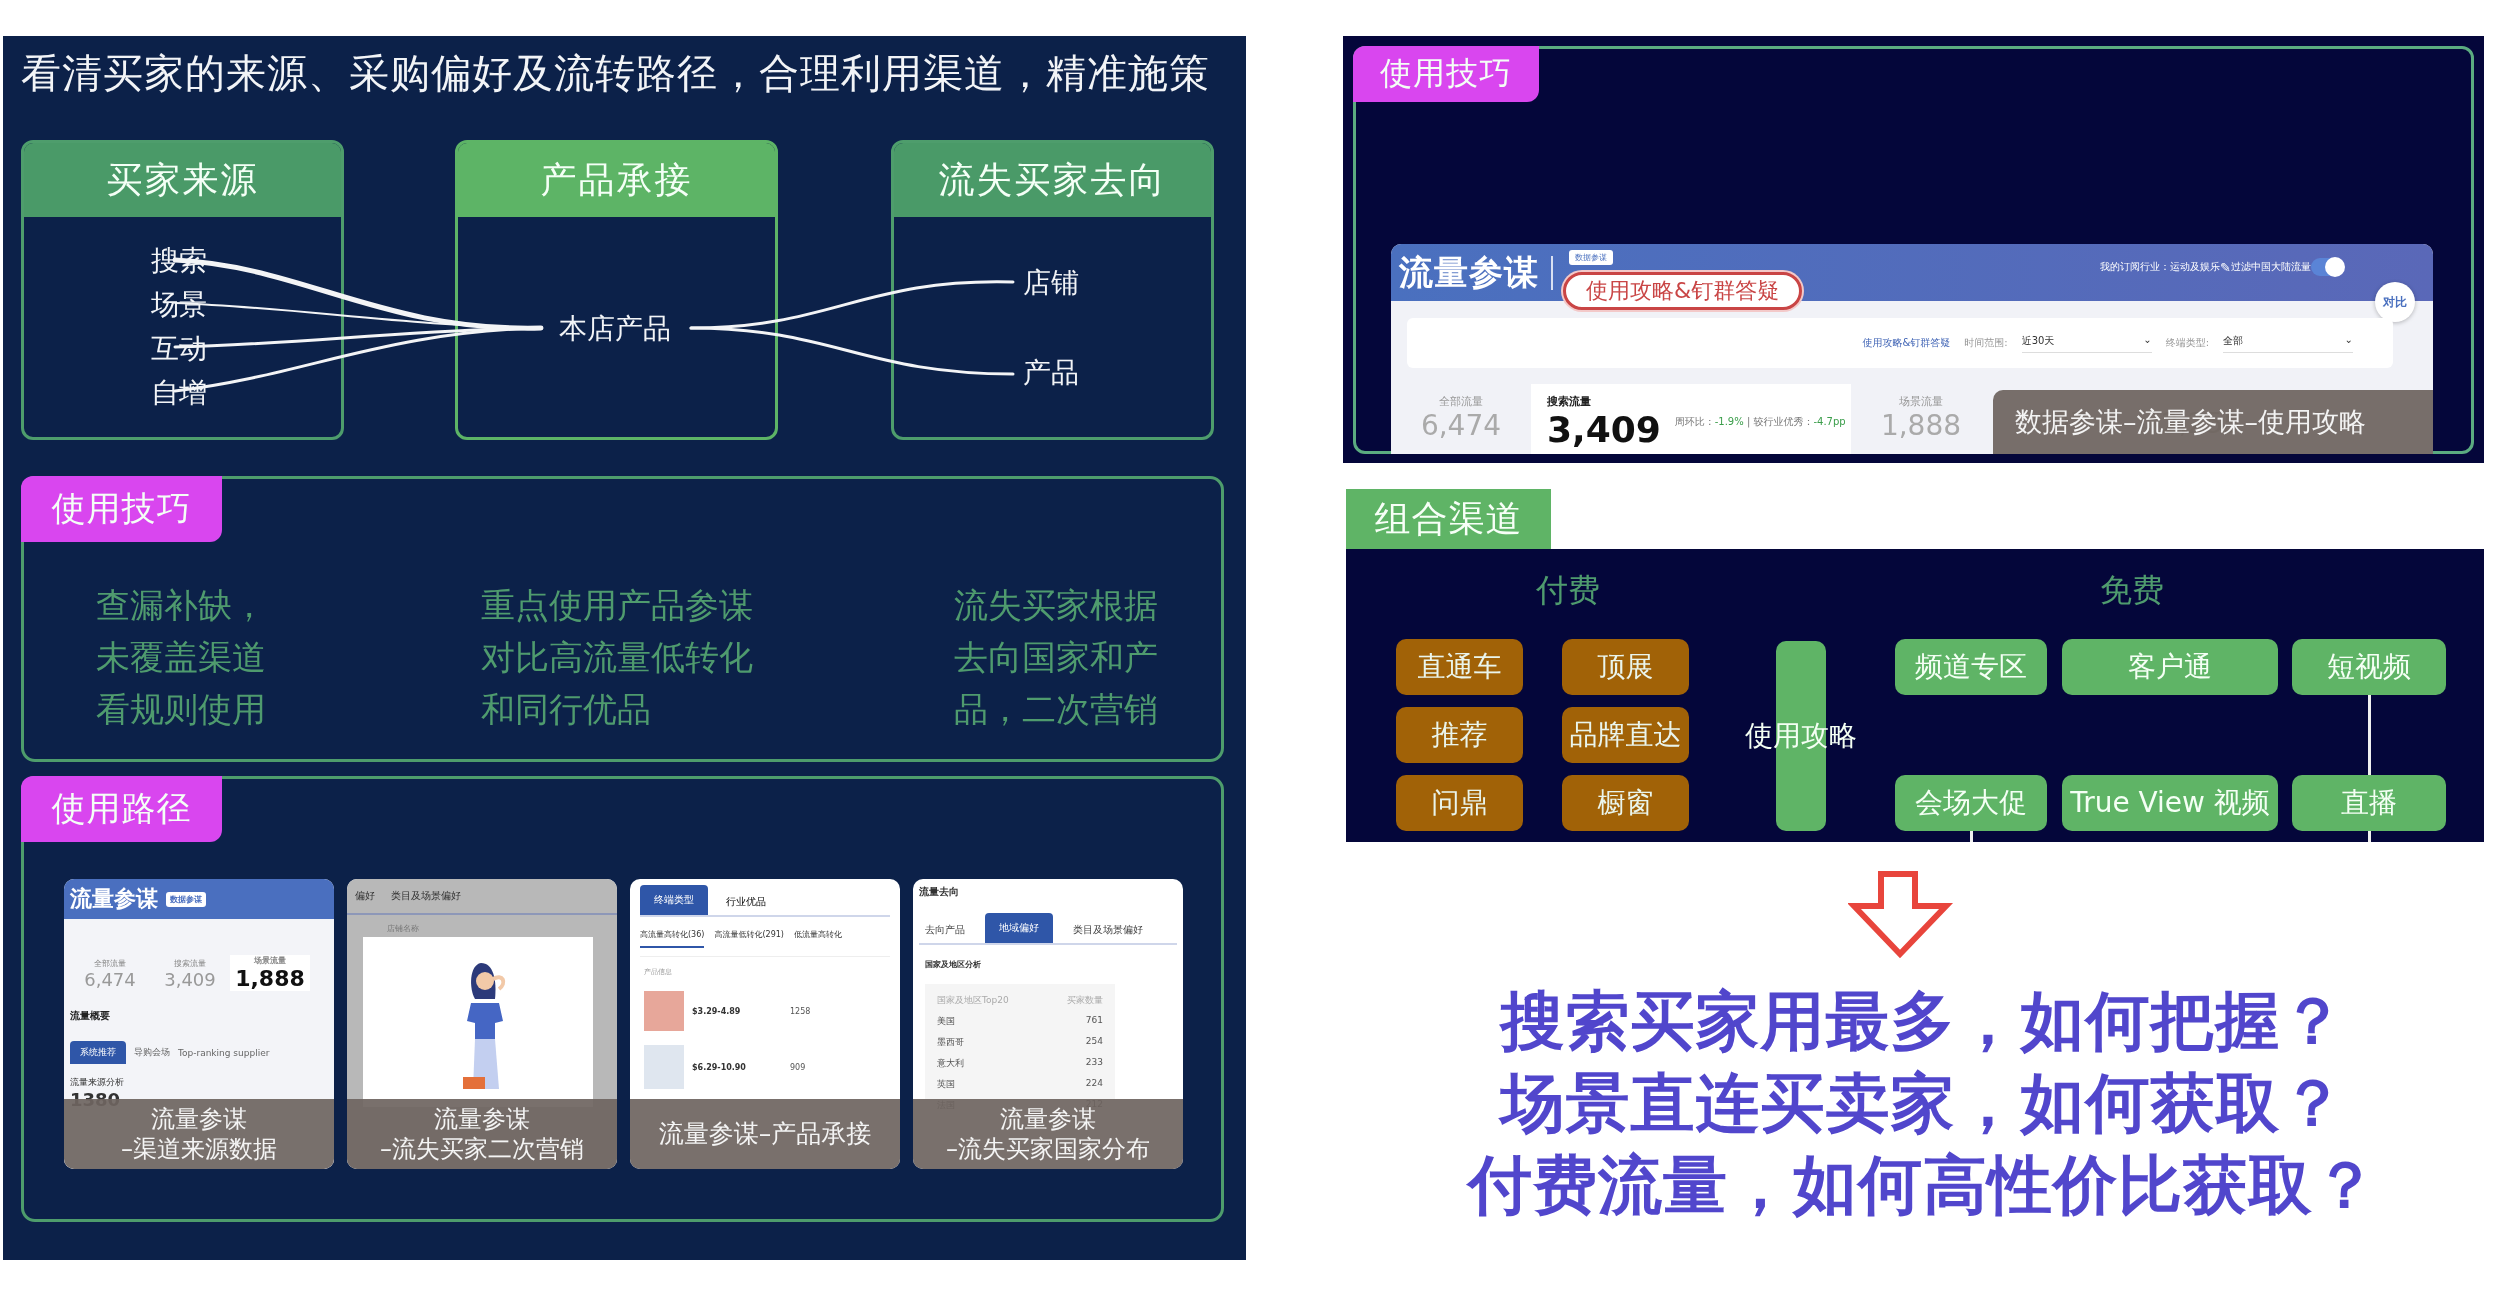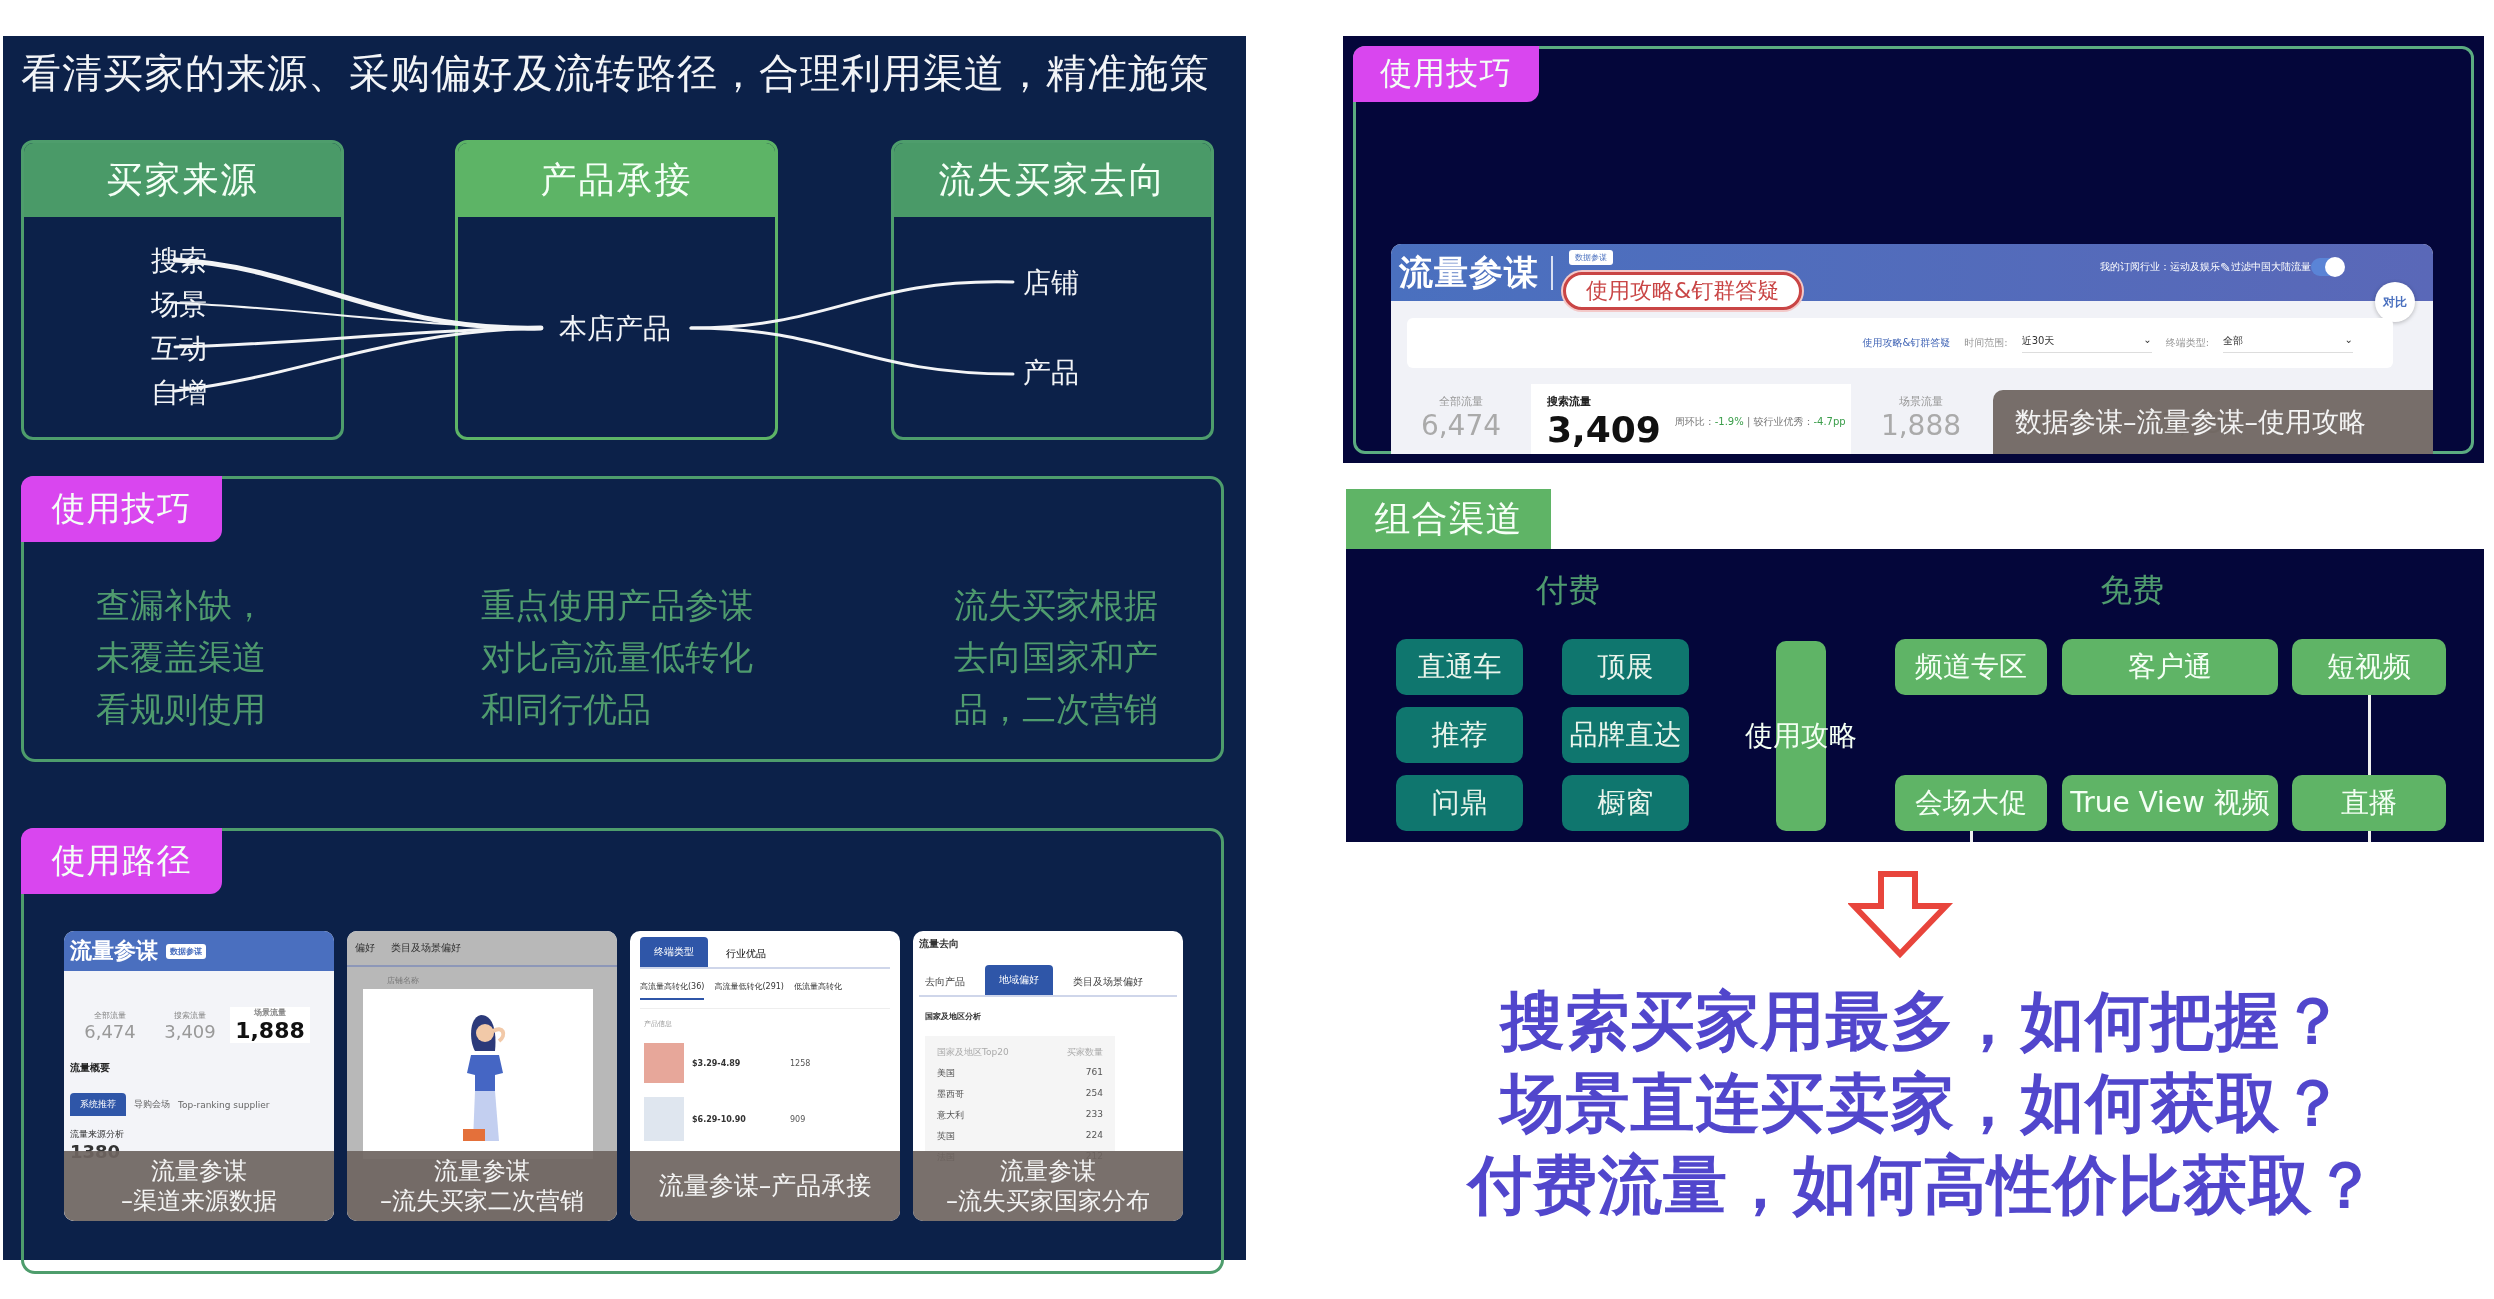--- a/index.html
+++ b/index.html
@@ -16,21 +16,21 @@
   .col-box.mid { border-color: #5db466; }
   .col-1 { left: 18px; } .col-2 { left: 452px; } .col-3 { left: 888px; }
 
   .flow-svg { position: absolute; left: 0; top: 0; width: 1243px; height: 460px; pointer-events: none; }
   .node-label { position: absolute; color: #f2f4f7; font-size: 28px; white-space: nowrap; }
 
   .section { position: absolute; left: 18px; width: 1203px; border: 3px solid #4e9d6c; border-radius: 14px; }
   .section-tab { position: absolute; left: -3px; top: -3px; width: 201px; height: 66px; background: #d946ef; color: #f4fff6; font-size: 34px; display: flex; align-items: center; justify-content: center; border-radius: 12px 0 12px 0; letter-spacing: 1px; }
   .tips-section { top: 440px; height: 286px; }
   .tip-col { position: absolute; top: 100px; color: #4f9b6e; font-size: 34px; line-height: 52px; white-space: pre-line; }
-  .path-section { top: 792px; height: 446px; }
+  .path-section { top: 740px; height: 446px; }
 
   .thumb { position: absolute; top: 100px; width: 270px; height: 290px; border-radius: 10px; overflow: hidden; background: #ffffff; }
   .thumb .caption { position: absolute; left: 0; right: 0; bottom: 0; height: 70px; background: rgba(110,100,95,0.92); color: #f4f4f4; font-size: 24px; text-align: center; display: flex; flex-direction: column; justify-content: center; line-height: 30px; }
   .thumb .caption.one-line { font-size: 25px; }
 
   
   .mini-head { height: 40px; background: #4a6fbf; color: #fff; font-size: 22px; font-weight: bold; padding: 4px 6px; display: flex; align-items: center; gap: 8px; }
   .mini-badge { background: #fff; color: #4a6fbf; font-size: 8px; padding: 2px 4px; border-radius: 3px; }
   .mini-body { background: #f3f4f8; padding: 6px; height: 250px; position: relative; }
   .mini-stat { display: inline-block; width: 80px; text-align: center; color: #999; font-size: 18px; margin-top: 30px; }
@@ -69,21 +69,21 @@
   .stat.active .v { color: #111; font-size: 36px; font-weight: bold; display: inline-block; }
   .stat.active .meta { display: inline-block; font-size: 10px; font-weight: normal; color: #777; margin-left: 10px; vertical-align: top; margin-top: 6px; }
   .stat.active .meta .g { color: #3a9d4a; }
   .shot-caption { position: absolute; right: 0; top: 146px; width: 440px; height: 64px; background: rgba(110,100,95,0.93); color: #f3f3f3; font-size: 27px; display: flex; align-items: center; padding-left: 22px; border-radius: 10px 0 0 0; white-space: nowrap; }
 
   
   .combo-tab { position: absolute; left: 1346px; top: 489px; width: 205px; height: 60px; background: #5fb466; color: #f7fff7; font-size: 36px; display: flex; align-items: center; justify-content: center; letter-spacing: 1px; }
   .combo-panel { position: absolute; left: 1346px; top: 549px; width: 1138px; height: 293px; background: #04063a; }
   .combo-cat { position: absolute; top: 20px; color: #4f9b6e; font-size: 32px; }
   .chip { position: absolute; height: 56px; border-radius: 10px; display: flex; align-items: center; justify-content: center; font-size: 28px; color: #eaf5ec; white-space: nowrap; }
-  .chip.paid { background: #0f766e; width: 127px; }
+  .chip.paid { background: #a16207; width: 127px; }
   .chip.free { background: #5fb466; color: #f4fff4; }
   .chip.vertical { width: 50px; height: 190px; flex-direction: column; line-height: 32px; }
   .conn { position: absolute; width: 3px; background: #f0f0f0; }
 
   
   .arrow { position: absolute; left: 1848px; top: 870px; }
   .questions { position: absolute; left: 1468px; top: 980px; color: #5146cc; font-size: 64px; font-weight: bold; line-height: 82px; white-space: nowrap; letter-spacing: 1px; text-align: center; }
 </style>
 </head>
 <body>

